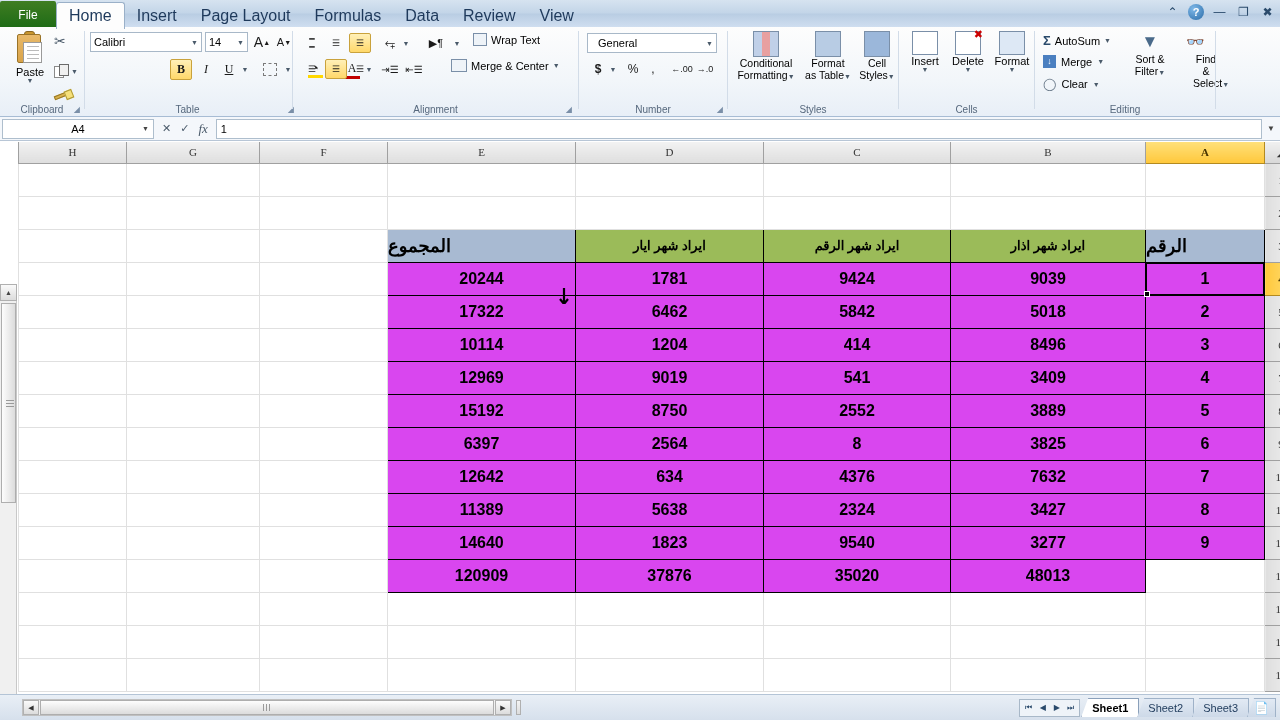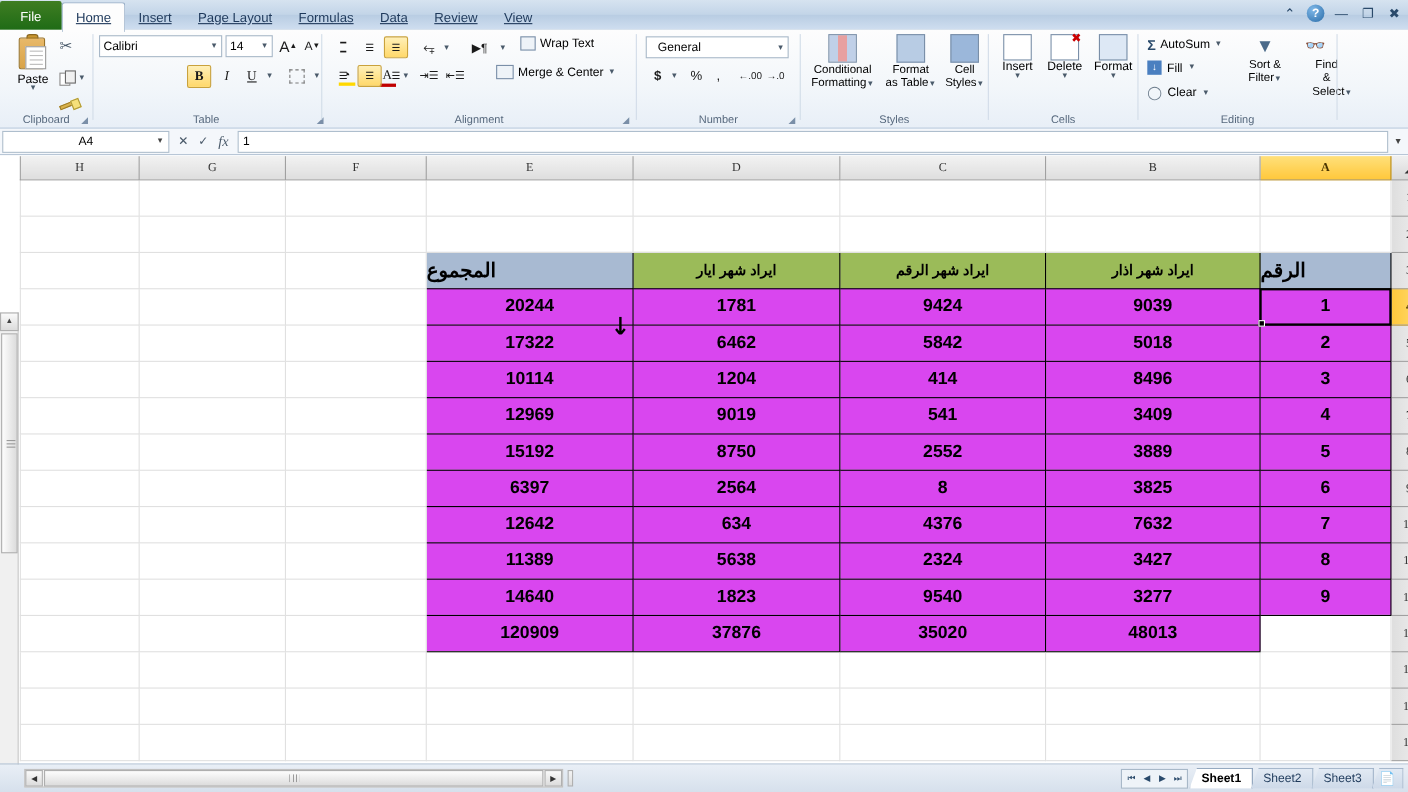--- a/index.html
+++ b/index.html
@@ -20,21 +20,21 @@
     border-bottom: 1px solid #9ab0c8;
   }
   .tabstrip { position: absolute; top: 0; left: 0; height: 28px; display: flex; align-items: flex-end; }
   .tab-file {
     width: 56px; height: 27px; background: linear-gradient(to bottom,#3f7d22,#1e6b16);
     color: #fff; font-size: 12px; display: flex; align-items: center; justify-content: center;
     border-top-left-radius: 2px; border-top-right-radius: 2px;
   }
   .tab {
     height: 24px; padding: 0 12px; display: flex; align-items: center;
-    font-size: 12px; color: #1e395b; cursor: default; text-decoration: underline;
+    font-size: 16px; color: #1e395b; cursor: default;
   }
   .tab.active {
     background: #fdfdfd; height: 27px;
     border: 1px solid #9ab0c8; border-bottom: none;
     border-top-left-radius: 3px; border-top-right-radius: 3px;
     position: relative; z-index: 3; margin-bottom: -1px;
   }
   .win-ctrls { position: absolute; right: 4px; top: 4px; display: flex; align-items: center; gap: 7px; }
   .wc { width: 17px; height: 16px; display: flex; align-items: center; justify-content: center;
         font-size: 12px; color: #2a4a6b; }
@@ -444,21 +444,21 @@
     <div class="group-sep" style="left:1034px;"></div>
 
     <div class="group" style="left:1035px; width:180px;">
       <div style="position:absolute; left:8px; top:6px; display:flex; align-items:center; gap:4px;">
         <span style="font-size:13px;color:#2a4a6b;font-weight:bold;">Σ</span>
         <span style="font-size:11px;">AutoSum</span>
         <span class="split-car">▼</span>
       </div>
       <div style="position:absolute; left:8px; top:28px; display:flex; align-items:center; gap:5px;">
         <span style="display:inline-block;width:13px;height:13px;background:#4a7fc0;color:#fff;font-size:9px;text-align:center;line-height:13px;">↓</span>
-        <span style="font-size:11px;">Fill</span>
+        <span style="font-size:11px;">Merge</span>
         <span class="split-car">▼</span>
       </div>
       <div style="position:absolute; left:8px; top:50px; display:flex; align-items:center; gap:5px;">
         <span style="font-size:12px;color:#6a7a8a;">◯</span>
         <span style="font-size:11px;">Clear</span>
         <span class="split-car">▼</span>
       </div>
       <div style="position:absolute; left:92px; top:4px; width:46px; text-align:center;">
         <div style="font-size:17px;color:#4a6a8a;line-height:22px;">▼</div>
         <div style="font-size:10.5px;line-height:12px;">

